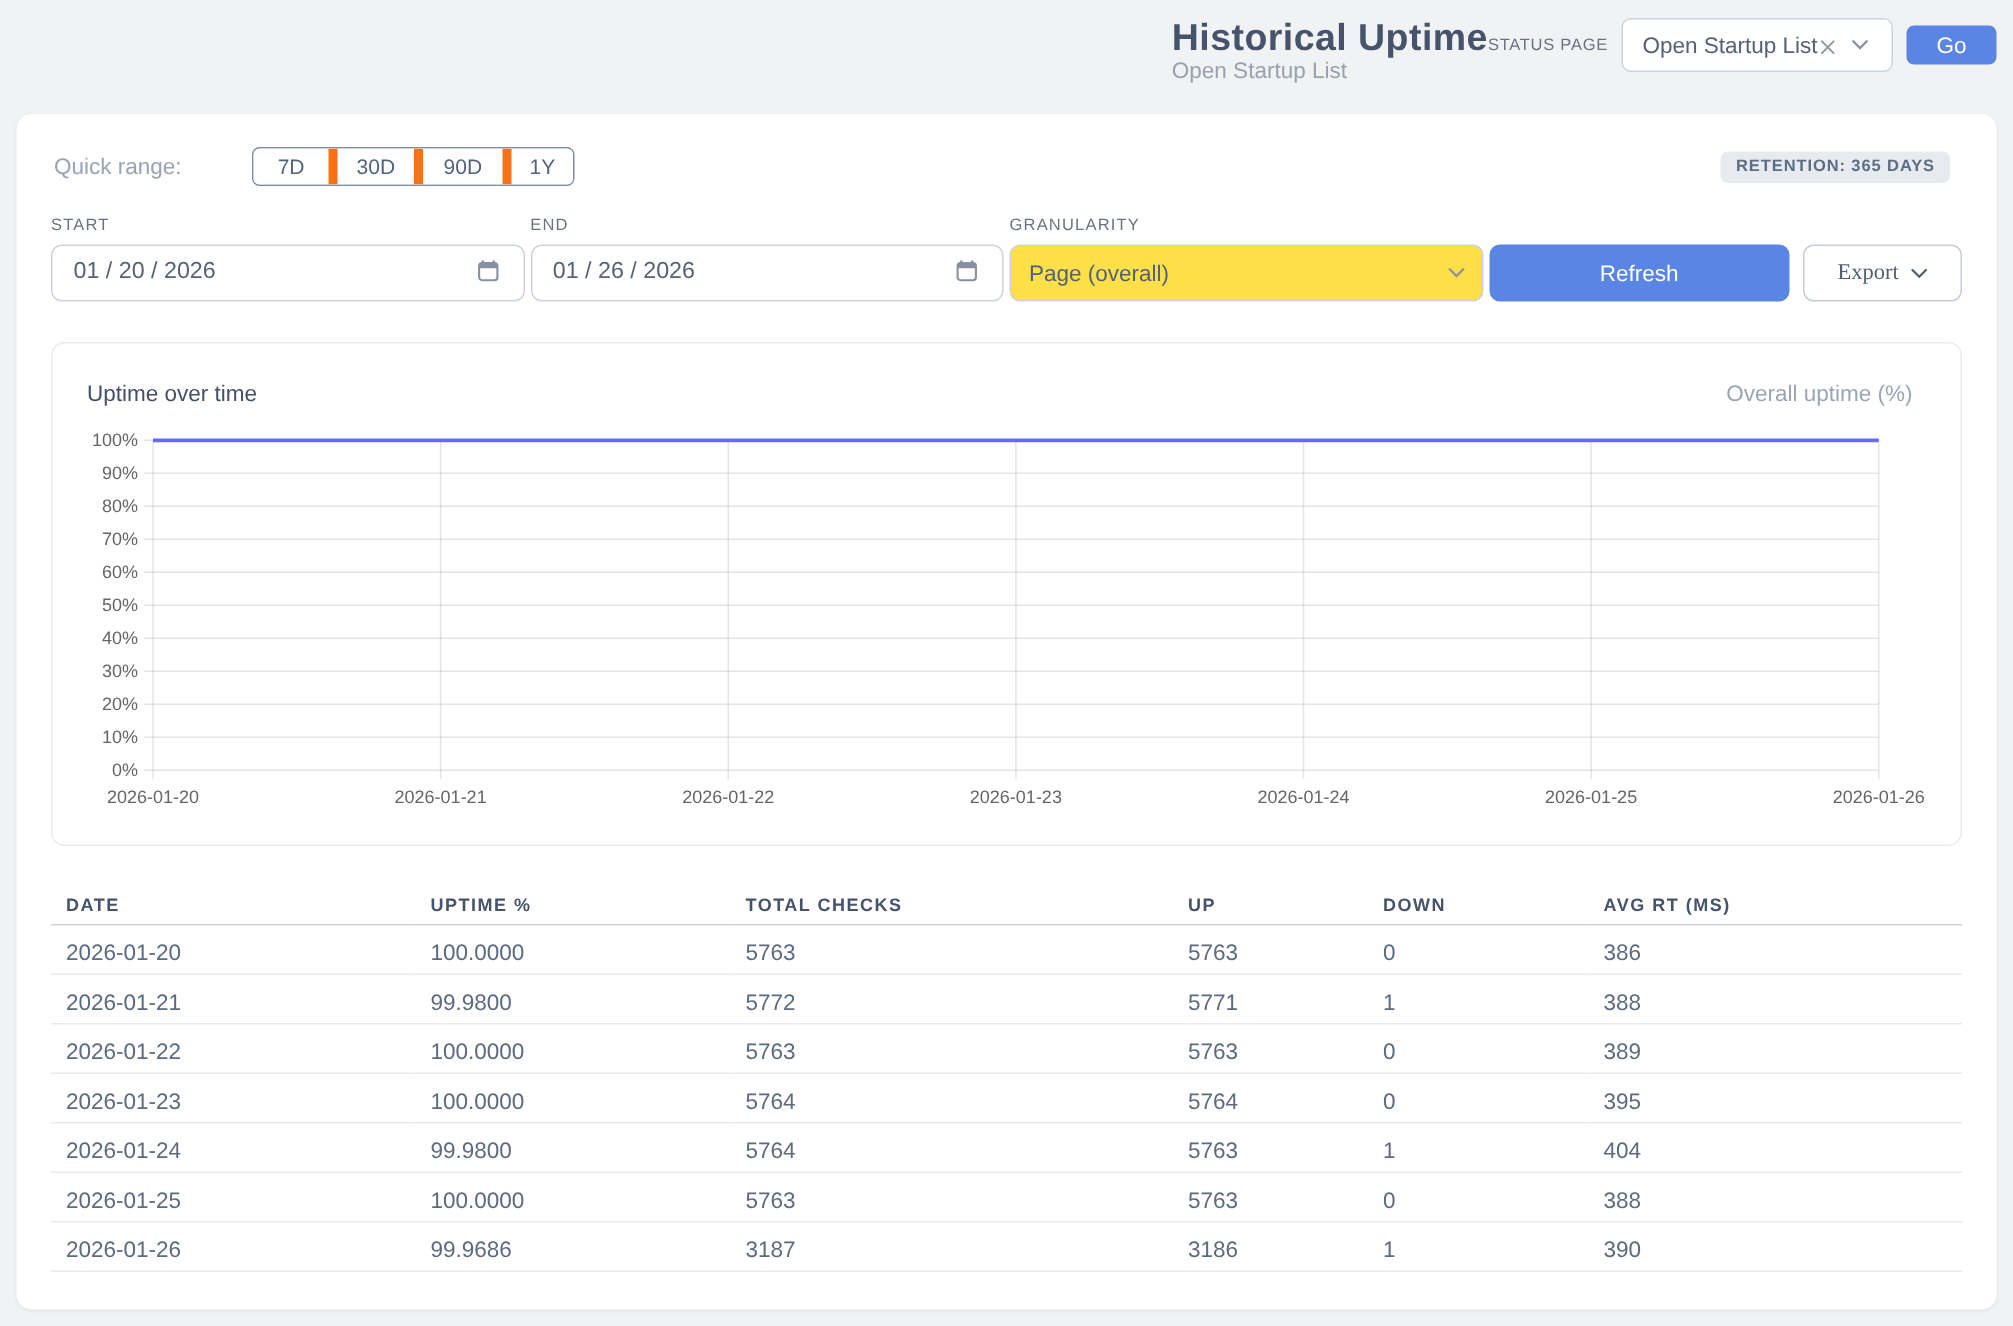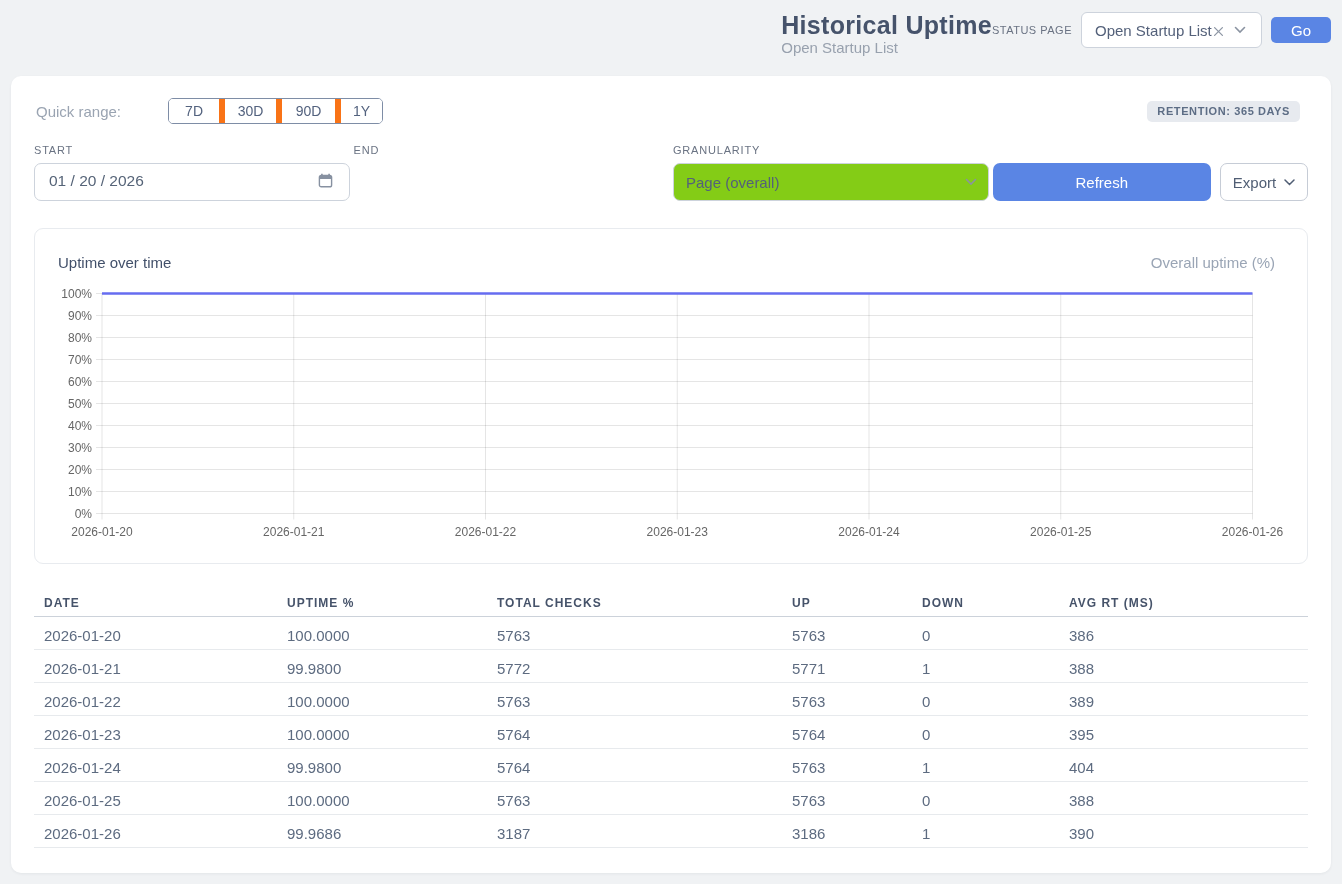--- a/index.html
+++ b/index.html
@@ -52,32 +52,32 @@
 .datefld {
   width:100%; height:38px; border:1px solid #cdd3dc; border-radius:7px;
   font-size:15.5px; color:#566478; padding:0 16px 0 14px; background:#fff;
   display:flex; align-items:center;
 }
 .datefld > span { position:relative; top:-1px; }
 .datefld svg { margin-left:auto; margin-top:-3px; }
 .selwrap { position:relative; }
 .selwrap select {
   width:100%; height:38px; border:1px solid #cdd3dc; border-radius:7px;
-  font-family:inherit; font-size:15px; color:#54617a; padding:0 10px 0 12px; background:#84cc16;
+  font-family:inherit; font-size:15px; color:#54617a; padding:0 10px 0 12px; background:#fde047;
   appearance:none; -webkit-appearance:none;
 }
 .selwrap svg { position:absolute; right:12px; top:15px; pointer-events:none; }
 .btncol { display:flex; align-items:flex-end; gap:9px; }
 .refresh {
   flex:1; height:38px; background:#5a85e4; border:none; border-radius:7px;
   color:#fff; font-size:15px; font-family:inherit;
 }
 .export {
-  width:88px; height:38px; background:#fff; border:1px solid #c6ccd6; border-radius:7px;
-  color:#505e74; font-size:15px; font-family:Liberation Sans, sans-serif; display:flex; align-items:center; justify-content:center; gap:8px;
+  width:106px; height:38px; background:#fff; border:1px solid #c6ccd6; border-radius:7px;
+  color:#505e74; font-size:15px; font-family:Liberation Serif, serif; display:flex; align-items:center; justify-content:center; gap:8px;
 }
 .chartcard {
   margin-top:27px; border:1px solid #e8ebef; border-radius:9px; height:336px; position:relative;
 }
 .ctitle { position:absolute; left:23px; top:25px; font-size:15px; font-weight:400; color:#42506a; }
 .cright { position:absolute; right:32px; top:25px; font-size:15px; color:#9aa5b5; }
 .chartcard svg { position:absolute; left:0; top:0; }
 table { border-collapse:collapse; margin-top:32px; width:1274px; margin-left:0; }
 th {
   text-align:left; font-size:12px; letter-spacing:1px; color:#46536a;
@@ -125,20 +125,28 @@
           <span>01 / 20 / 2026</span>
         <svg width="15" height="15" viewBox="0 0 15 15">
             <path d="M3.9 0.7 v2.4 M11.1 0.7 v2.4" stroke="#8791a1" stroke-width="1.6" fill="none"></path>
             <rect x="1.4" y="2.4" width="12.2" height="11.4" rx="1.9" fill="none" stroke="#8791a1" stroke-width="1.4"></rect>
             <path d="M1.4 5.9 V4.3 a1.9 1.9 0 0 1 1.9-1.9 h8.4 a1.9 1.9 0 0 1 1.9 1.9 V5.9 z" fill="#8791a1"></path>
           </svg>
       </div>
     </div>
     <div class="fld">
       <span class="flabel">END</span>
+      <div class="datefld">
+          <span>01 / 26 / 2026</span>
+        <svg width="15" height="15" viewBox="0 0 15 15">
+            <path d="M3.9 0.7 v2.4 M11.1 0.7 v2.4" stroke="#8791a1" stroke-width="1.6" fill="none"></path>
+            <rect x="1.4" y="2.4" width="12.2" height="11.4" rx="1.9" fill="none" stroke="#8791a1" stroke-width="1.4"></rect>
+            <path d="M1.4 5.9 V4.3 a1.9 1.9 0 0 1 1.9-1.9 h8.4 a1.9 1.9 0 0 1 1.9 1.9 V5.9 z" fill="#8791a1"></path>
+          </svg>
+      </div>
     </div>
     <div class="fld">
       <span class="flabel">GRANULARITY</span>
       <div class="selwrap">
         <select><option>Page (overall)</option></select>
         <svg width="12" height="8" viewBox="0 0 12 8">
             <path d="M1.5 1.5 L6 6 L10.5 1.5" fill="none" stroke="#8a93a1" stroke-width="1.6" stroke-linecap="round"></path>
           </svg>
       </div>
     </div>

